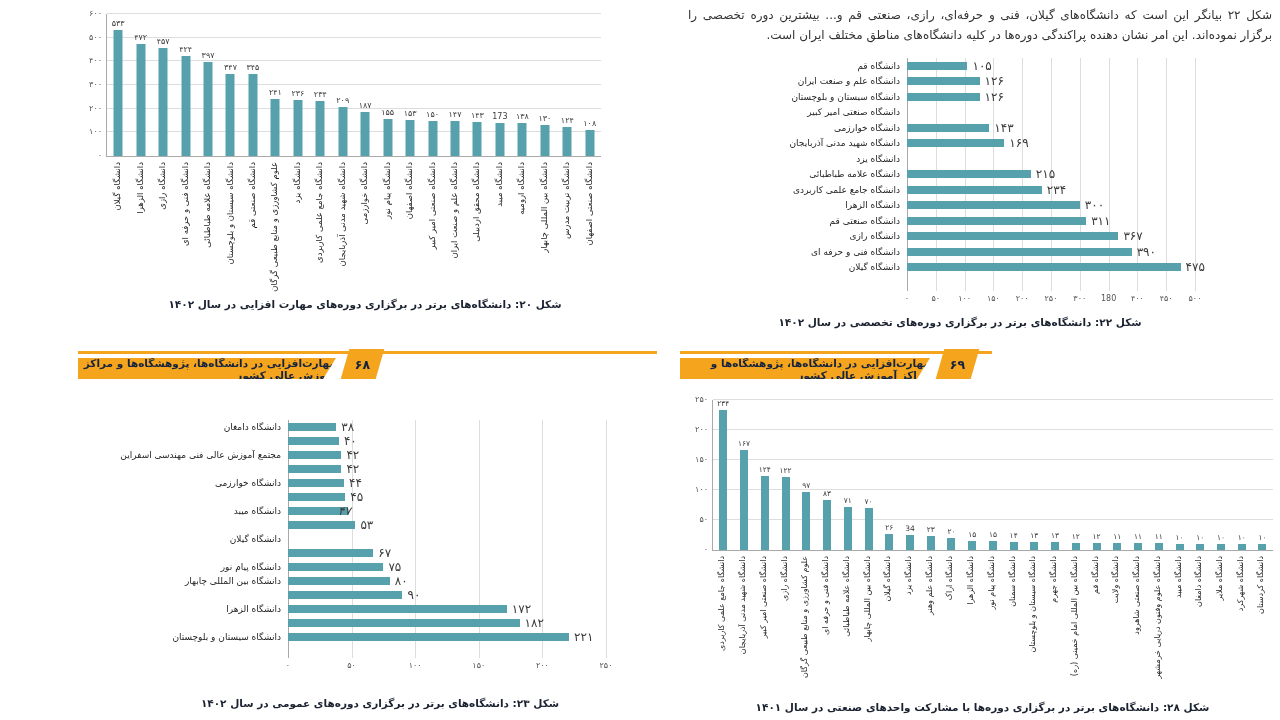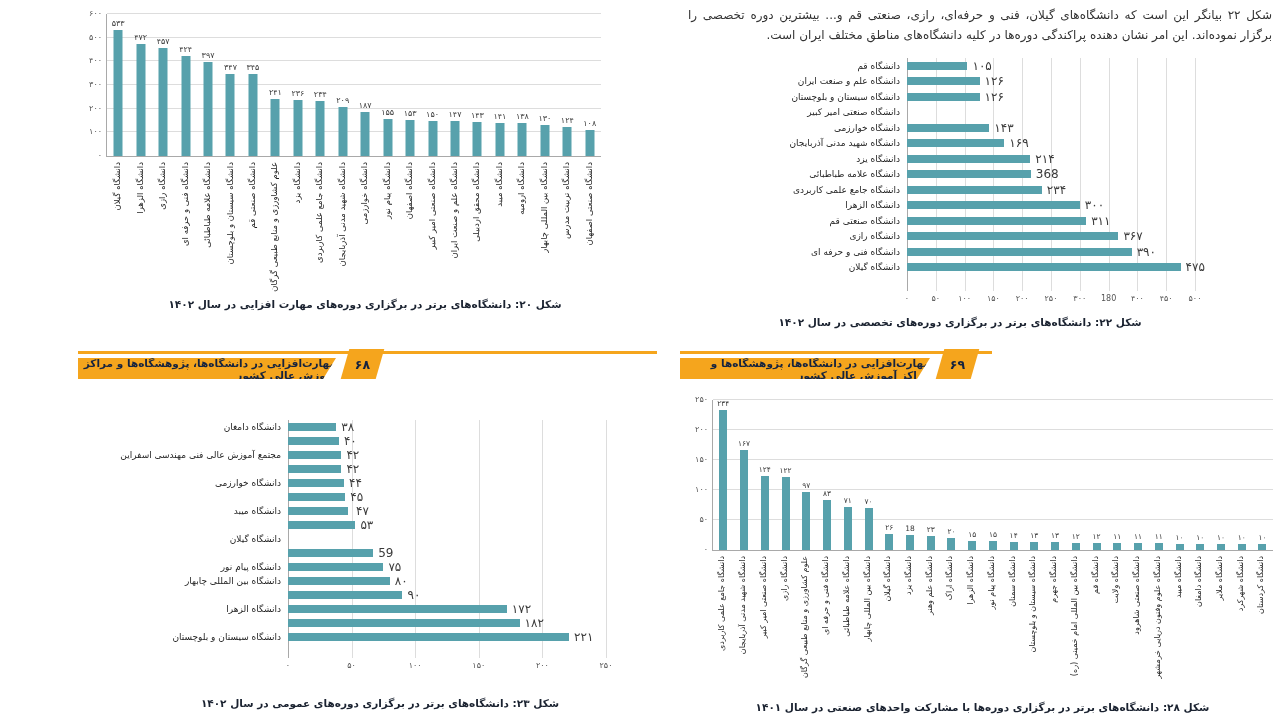--- a/index.html
+++ b/index.html
@@ -149,21 +149,21 @@
             <div class="vslot">
               <div class="vbar" style="height: 34.79px; width: 9px; background: rgb(87, 161, 172);"></div>
               <div class="vval" style="bottom: 36.79px;">۱۴۷</div>
             </div>
             <div class="vslot">
               <div class="vbar" style="height: 33.8433px; width: 9px; background: rgb(87, 161, 172);"></div>
               <div class="vval" style="bottom: 35.8433px;">۱۴۳</div>
             </div>
             <div class="vslot">
               <div class="vbar" style="height: 33.37px; width: 9px; background: rgb(87, 161, 172);"></div>
-              <div class="vval" style="bottom: 35.37px;">۱۴۱</div>
+              <div class="vval" style="bottom: 35.37px;">173</div>
             </div>
             <div class="vslot">
               <div class="vbar" style="height: 32.66px; width: 9px; background: rgb(87, 161, 172);"></div>
               <div class="vval" style="bottom: 34.66px;">۱۳۸</div>
             </div>
             <div class="vslot">
               <div class="vbar" style="height: 30.7667px; width: 9px; background: rgb(87, 161, 172);"></div>
               <div class="vval" style="bottom: 32.7667px;">۱۳۰</div>
             </div>
             <div class="vslot">
@@ -306,38 +306,38 @@
             <div class="hlab" style="width: 138px; font-size: 9px;"></div>
             <div class="htrack">
               <div class="hbar" style="width: 57.24px; background: rgb(87, 161, 172);"></div>
               <div class="hval" style="left: 62.24px;">۴۵</div>
             </div>
           </div>
           <div class="hrow" style="height: 14px;">
             <div class="hlab" style="width: 138px; font-size: 9px;">دانشگاه میبد</div>
             <div class="htrack">
               <div class="hbar" style="width: 59.784px; background: rgb(87, 161, 172);"></div>
-              <div class="hval" style="left: 68px;">۴۷</div>
+              <div class="hval" style="left: 50px; font-style: italic;">۴۷</div>
             </div>
           </div>
           <div class="hrow" style="height: 14px;">
             <div class="hlab" style="width: 138px; font-size: 9px;"></div>
             <div class="htrack">
               <div class="hbar" style="width: 67.416px; background: rgb(87, 161, 172);"></div>
               <div class="hval" style="left: 72.416px;">۵۳</div>
             </div>
           </div>
           <div class="hrow" style="height: 14px;">
             <div class="hlab" style="width: 138px; font-size: 9px;">دانشگاه گیلان</div>
           </div>
           <div class="hrow" style="height: 14px;">
             <div class="hlab" style="width: 138px; font-size: 9px;"></div>
             <div class="htrack">
               <div class="hbar" style="width: 85.224px; background: rgb(87, 161, 172);"></div>
-              <div class="hval" style="left: 90.224px;">59</div>
+              <div class="hval" style="left: 90.224px;">۶۷</div>
             </div>
           </div>
           <div class="hrow" style="height: 14px;">
             <div class="hlab" style="width: 138px; font-size: 9px;">دانشگاه پیام نور</div>
             <div class="htrack">
               <div class="hbar" style="width: 95.4px; background: rgb(87, 161, 172);"></div>
               <div class="hval" style="left: 100.4px;">۷۵</div>
             </div>
           </div>
           <div class="hrow" style="height: 14px;">
@@ -439,30 +439,26 @@
           </div>
           <div class="hrow" style="height: 15.5px;">
             <div class="hlab" style="width: 247px; font-size: 9px;">دانشگاه شهید مدنی آذربایجان</div>
             <div class="htrack">
               <div class="hbar" style="width: 97.344px; background: rgb(87, 161, 172);"></div>
               <div class="hval" style="left: 102.344px;">۱۶۹</div>
             </div>
           </div>
           <div class="hrow" style="height: 15.5px;">
             <div class="hlab" style="width: 247px; font-size: 9px;">دانشگاه یزد</div>
-            <div class="htrack">
-              <div class="hbar" style="width: 123.264px; background: rgb(87, 161, 172);"></div>
-              <div class="hval" style="left: 128.264px;">۲۱۴</div>
-            </div>
           </div>
           <div class="hrow" style="height: 15.5px;">
             <div class="hlab" style="width: 247px; font-size: 9px;">دانشگاه علامه طباطبائی</div>
             <div class="htrack">
               <div class="hbar" style="width: 123.84px; background: rgb(87, 161, 172);"></div>
-              <div class="hval" style="left: 128.84px;">368</div>
+              <div class="hval" style="left: 128.84px;">۲۱۵</div>
             </div>
           </div>
           <div class="hrow" style="height: 15.5px;">
             <div class="hlab" style="width: 247px; font-size: 9px;">دانشگاه جامع علمی کاربردی</div>
             <div class="htrack">
               <div class="hbar" style="width: 134.784px; background: rgb(87, 161, 172);"></div>
               <div class="hval" style="left: 139.784px;">۲۳۴</div>
             </div>
           </div>
           <div class="hrow" style="height: 15.5px;">
@@ -572,21 +568,21 @@
             <div class="vslot">
               <div class="vbar" style="height: 42px; width: 8px; background: rgb(87, 161, 172);"></div>
               <div class="vval" style="bottom: 44px;">۷۰</div>
             </div>
             <div class="vslot">
               <div class="vbar" style="height: 15.6px; width: 8px; background: rgb(87, 161, 172);"></div>
               <div class="vval" style="bottom: 17.6px;">۲۶</div>
             </div>
             <div class="vslot">
               <div class="vbar" style="height: 15px; width: 8px; background: rgb(87, 161, 172);"></div>
-              <div class="vval" style="bottom: 17px;">18</div>
+              <div class="vval" style="bottom: 17px;">34</div>
             </div>
             <div class="vslot">
               <div class="vbar" style="height: 13.8px; width: 8px; background: rgb(87, 161, 172);"></div>
               <div class="vval" style="bottom: 15.8px;">۲۳</div>
             </div>
             <div class="vslot">
               <div class="vbar" style="height: 12px; width: 8px; background: rgb(87, 161, 172);"></div>
               <div class="vval" style="bottom: 14px;">۲۰</div>
             </div>
             <div class="vslot">

